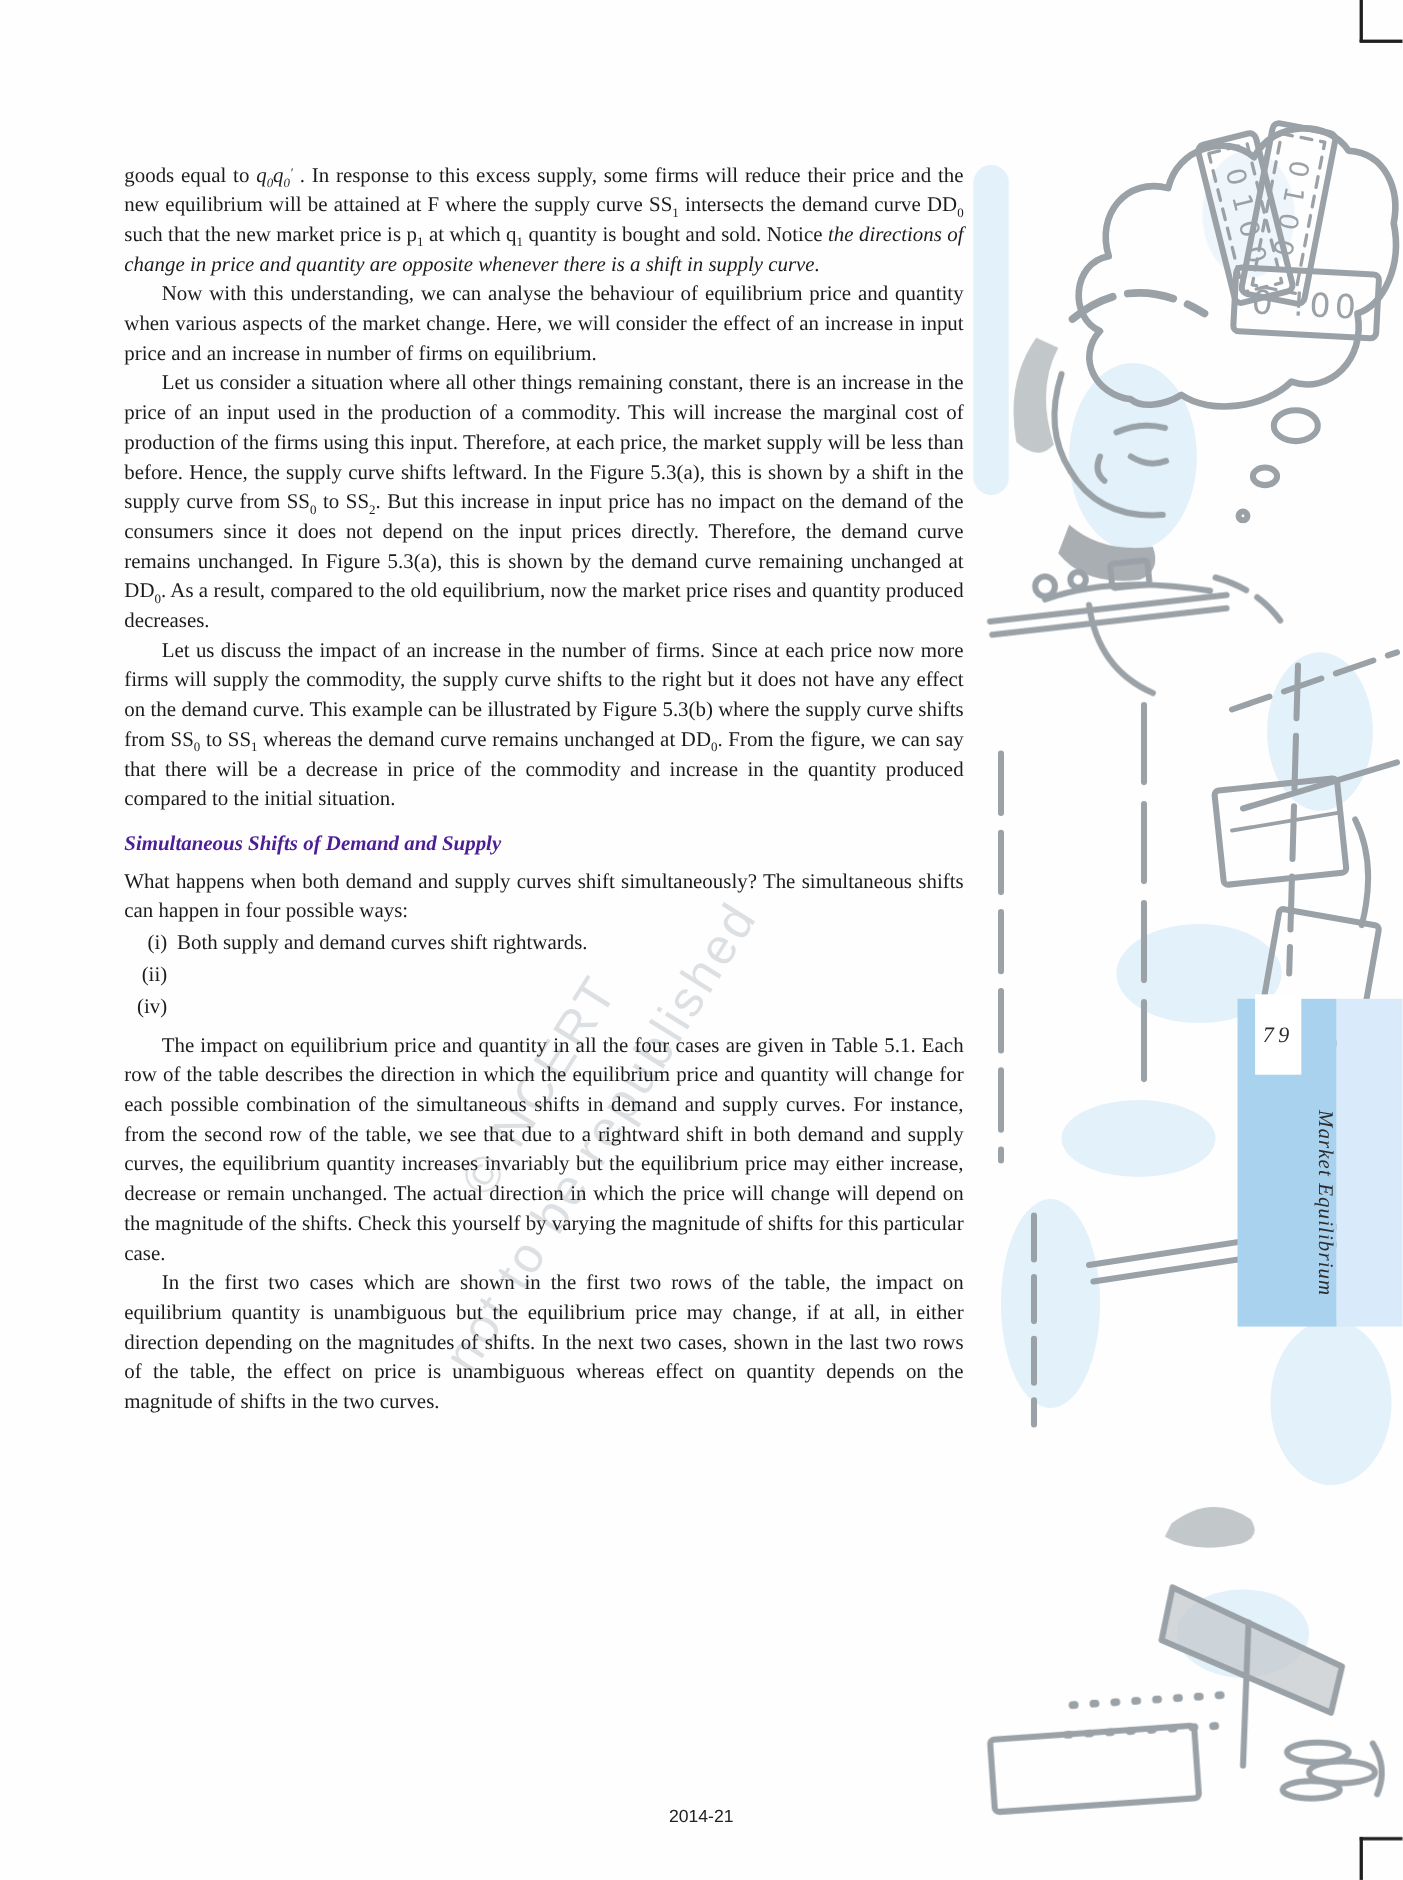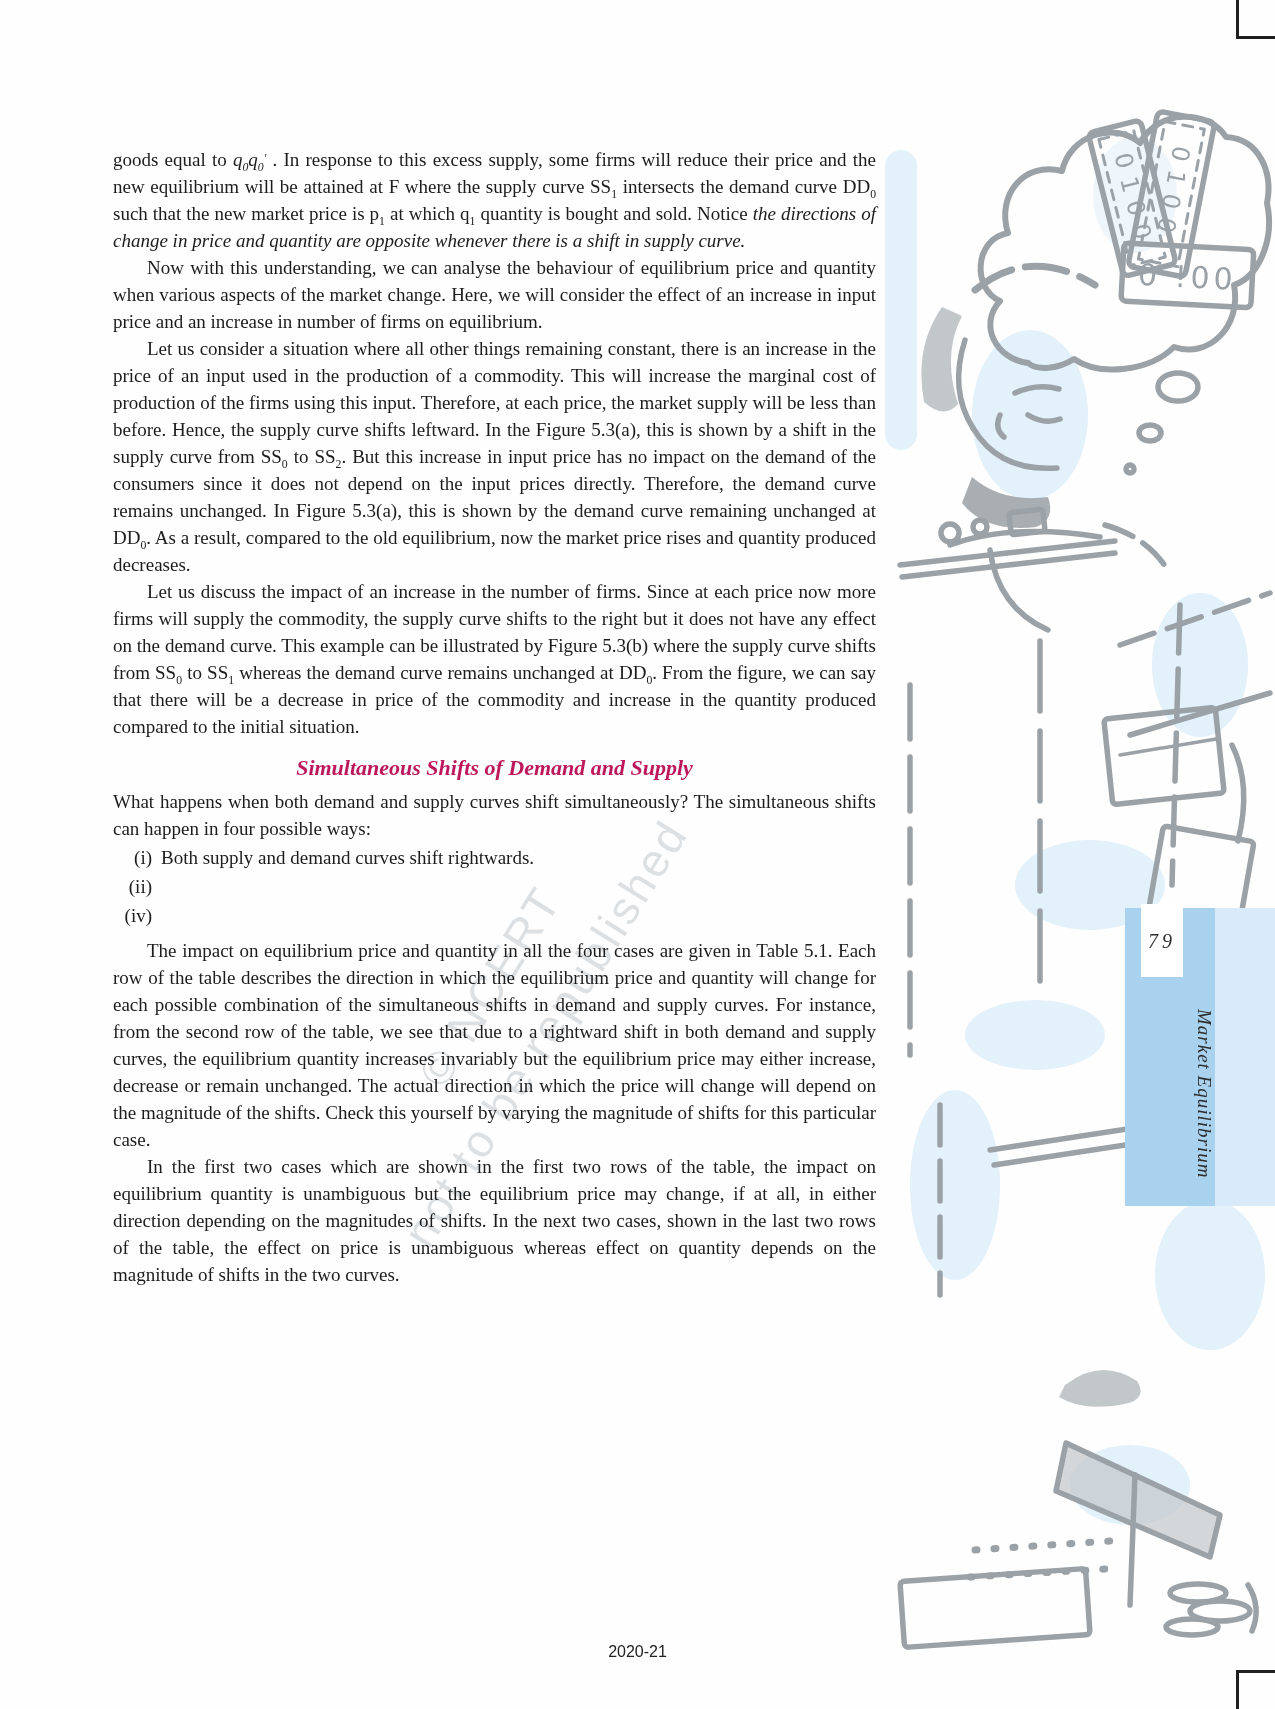--- a/index.html
+++ b/index.html
@@ -42,22 +42,22 @@
     position:absolute;left:113px;top:146px;width:763px;z-index:2;
     font-size:19px;line-height:27px;text-align:justify;
   }
   .para{margin:0;}
   .indent{text-indent:34px;}
   .sg-i{font-style:italic;}
   .sg-sub{font-size:.62em;position:relative;top:.42em;line-height:0;}
   .sg-sup{font-size:.62em;position:relative;top:-.30em;line-height:0;}
   .sg-i.sg-sub{font-style:italic;}
   .heading{
-    font-weight:bold;font-style:italic;color:#be185d;font-size:22px;
-    margin:14px 0 7px 0;text-align:center;
+    font-weight:bold;font-style:italic;color:#4c1d95;font-size:19px;
+    margin:14px 0 7px 0;text-align:left;
   }
   .list-row{display:flex;margin:2px 0;}
   .list-marker{width:48px;min-width:48px;text-align:right;padding-right:9px;box-sizing:border-box;}
   .list-text{text-align:center;}
   
   .footer{
     position:absolute;left:0;top:1643px;width:1275px;text-align:center;z-index:2;
     font-family:"Liberation Sans", sans-serif;font-size:16px;color:#222;
   }
 </style>
@@ -187,13 +187,13 @@
   <div class="list-row">
     <span class="list-marker">(ii)</span>
   </div>
   <div class="list-row">
     <span class="list-marker">(iv)</span>
   </div>
   <p class="para indent" style="margin-top:8px;"><span>The impact on equilibrium price and quantity in all the four cases are given in Table 5.1. Each row of the table describes the direction in which the equilibrium price and quantity will change for each possible combination of the simultaneous shifts in demand and supply curves. For instance, from the second row of the table, we see that due to a rightward shift in both demand and supply curves, the equilibrium quantity increases invariably but the equilibrium price may either increase, decrease or remain unchanged. The actual direction in which the price will change will depend on the magnitude of the shifts. Check this yourself by varying the magnitude of shifts for this particular case.</span></p>
   <p class="para indent"><span>In the first two cases which are shown in the first two rows of the table, the impact on equilibrium quantity is unambiguous but the equilibrium price may change, if at all, in either direction depending on the magnitudes of shifts. In the next two cases, shown in the last two rows of the table, the effect on price is unambiguous whereas effect on quantity depends on the magnitude of shifts in the two curves.</span></p>
 </div>
 
-<div class="footer">2020-21</div>
+<div class="footer">2014-21</div>
 
 </body></html>

